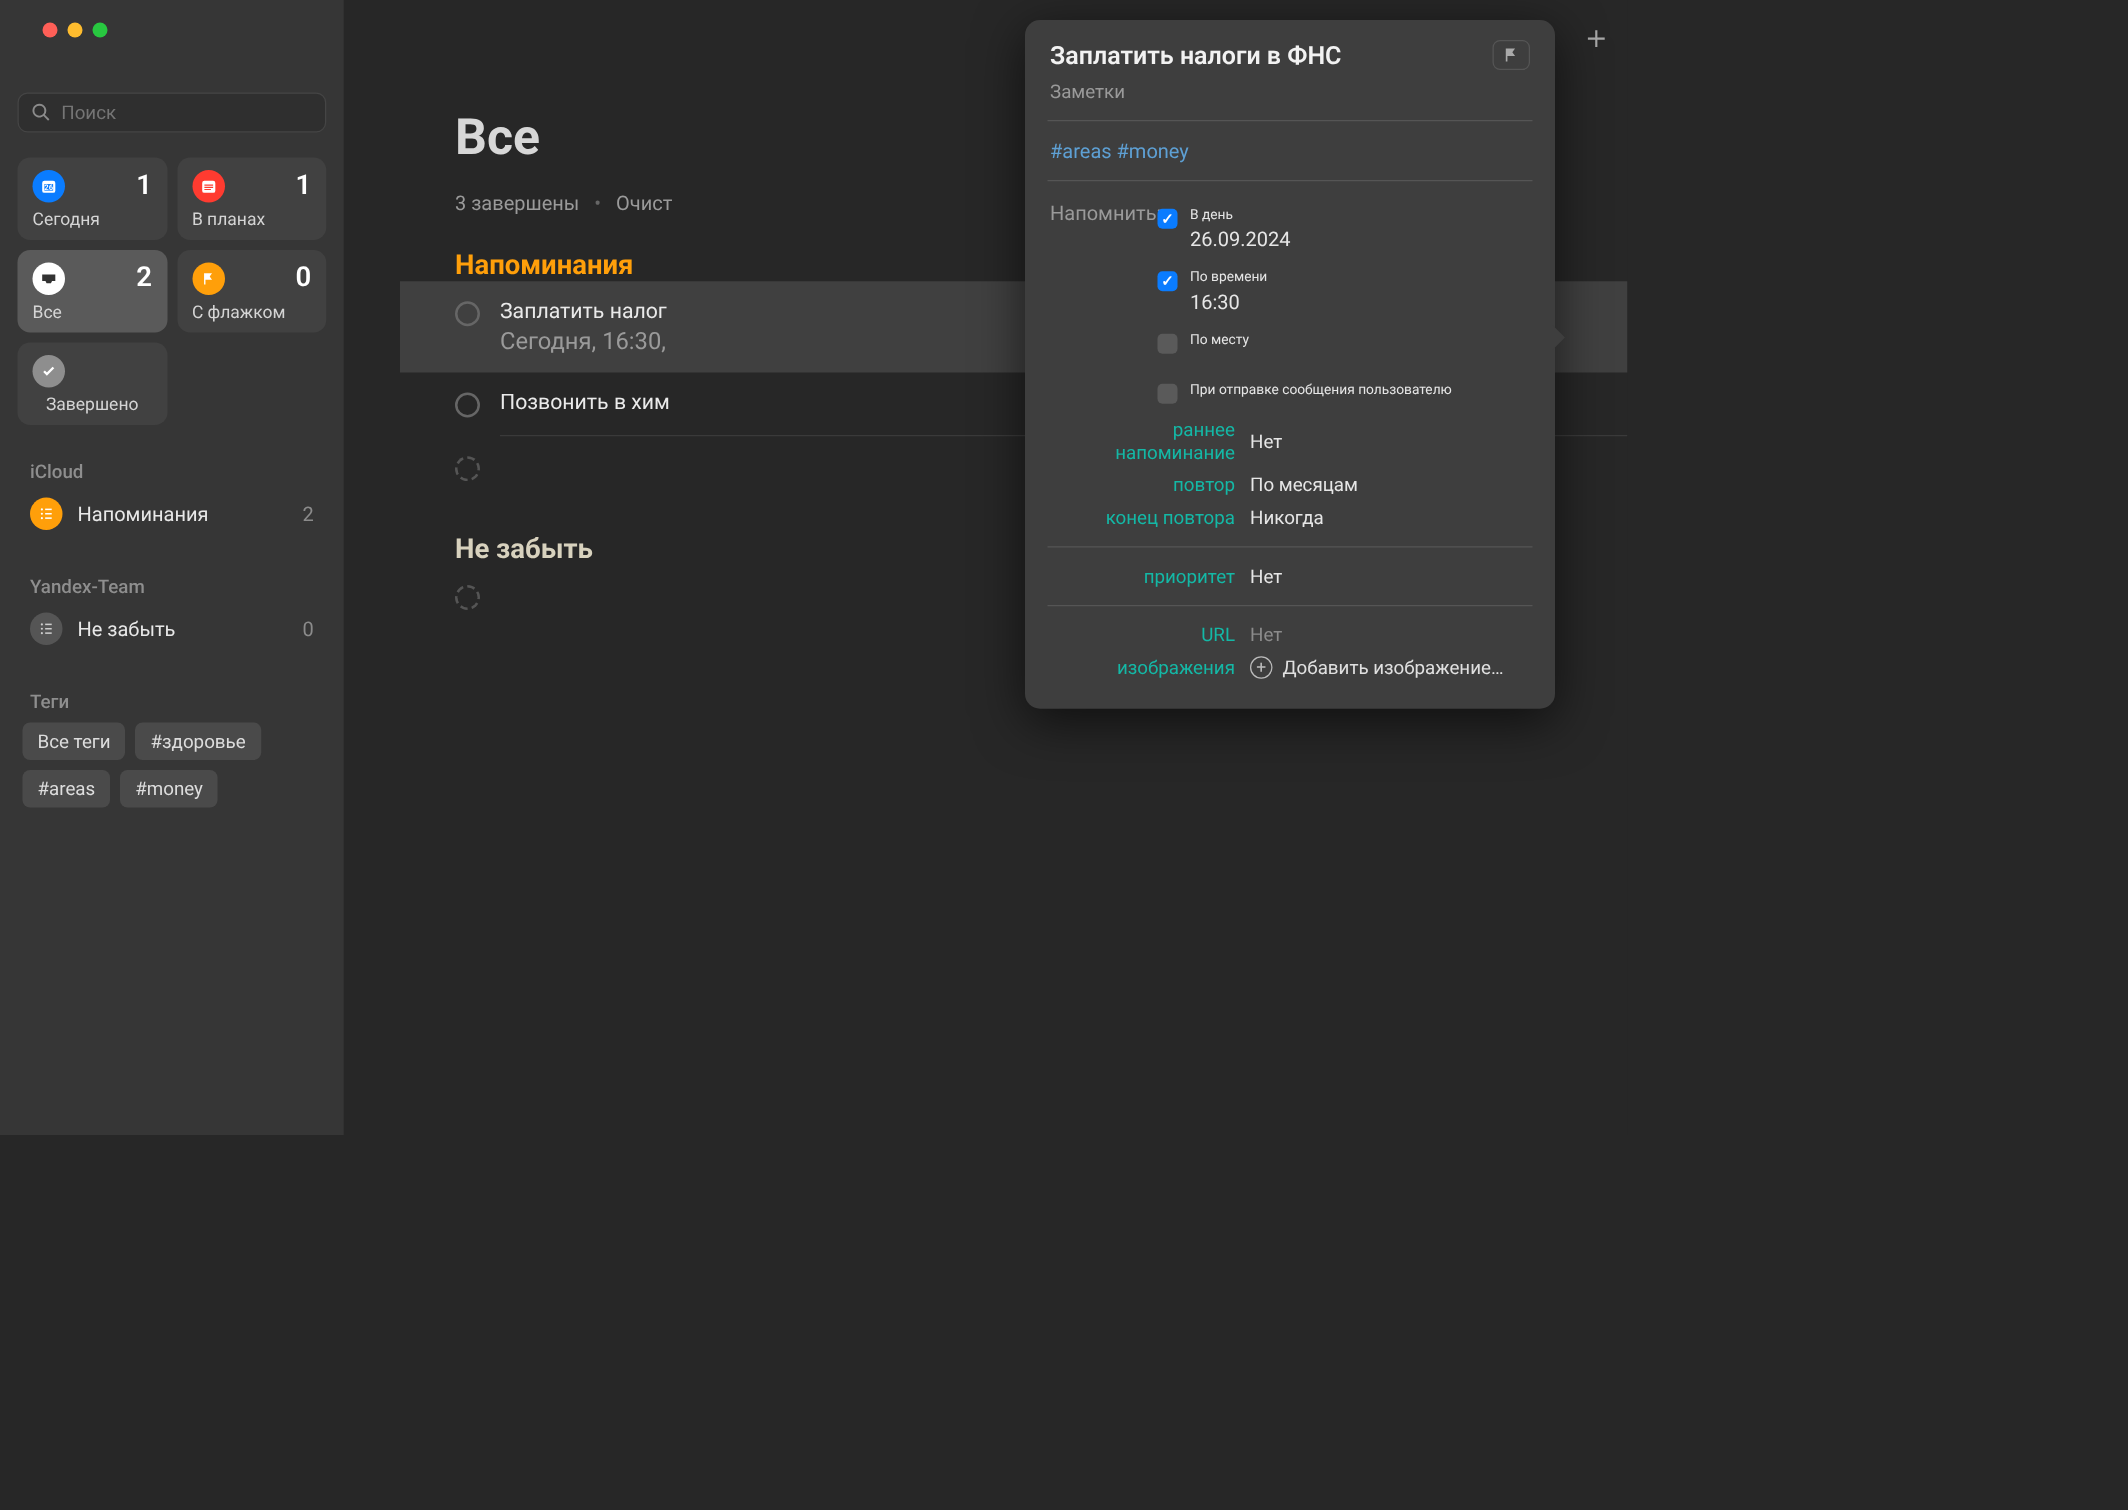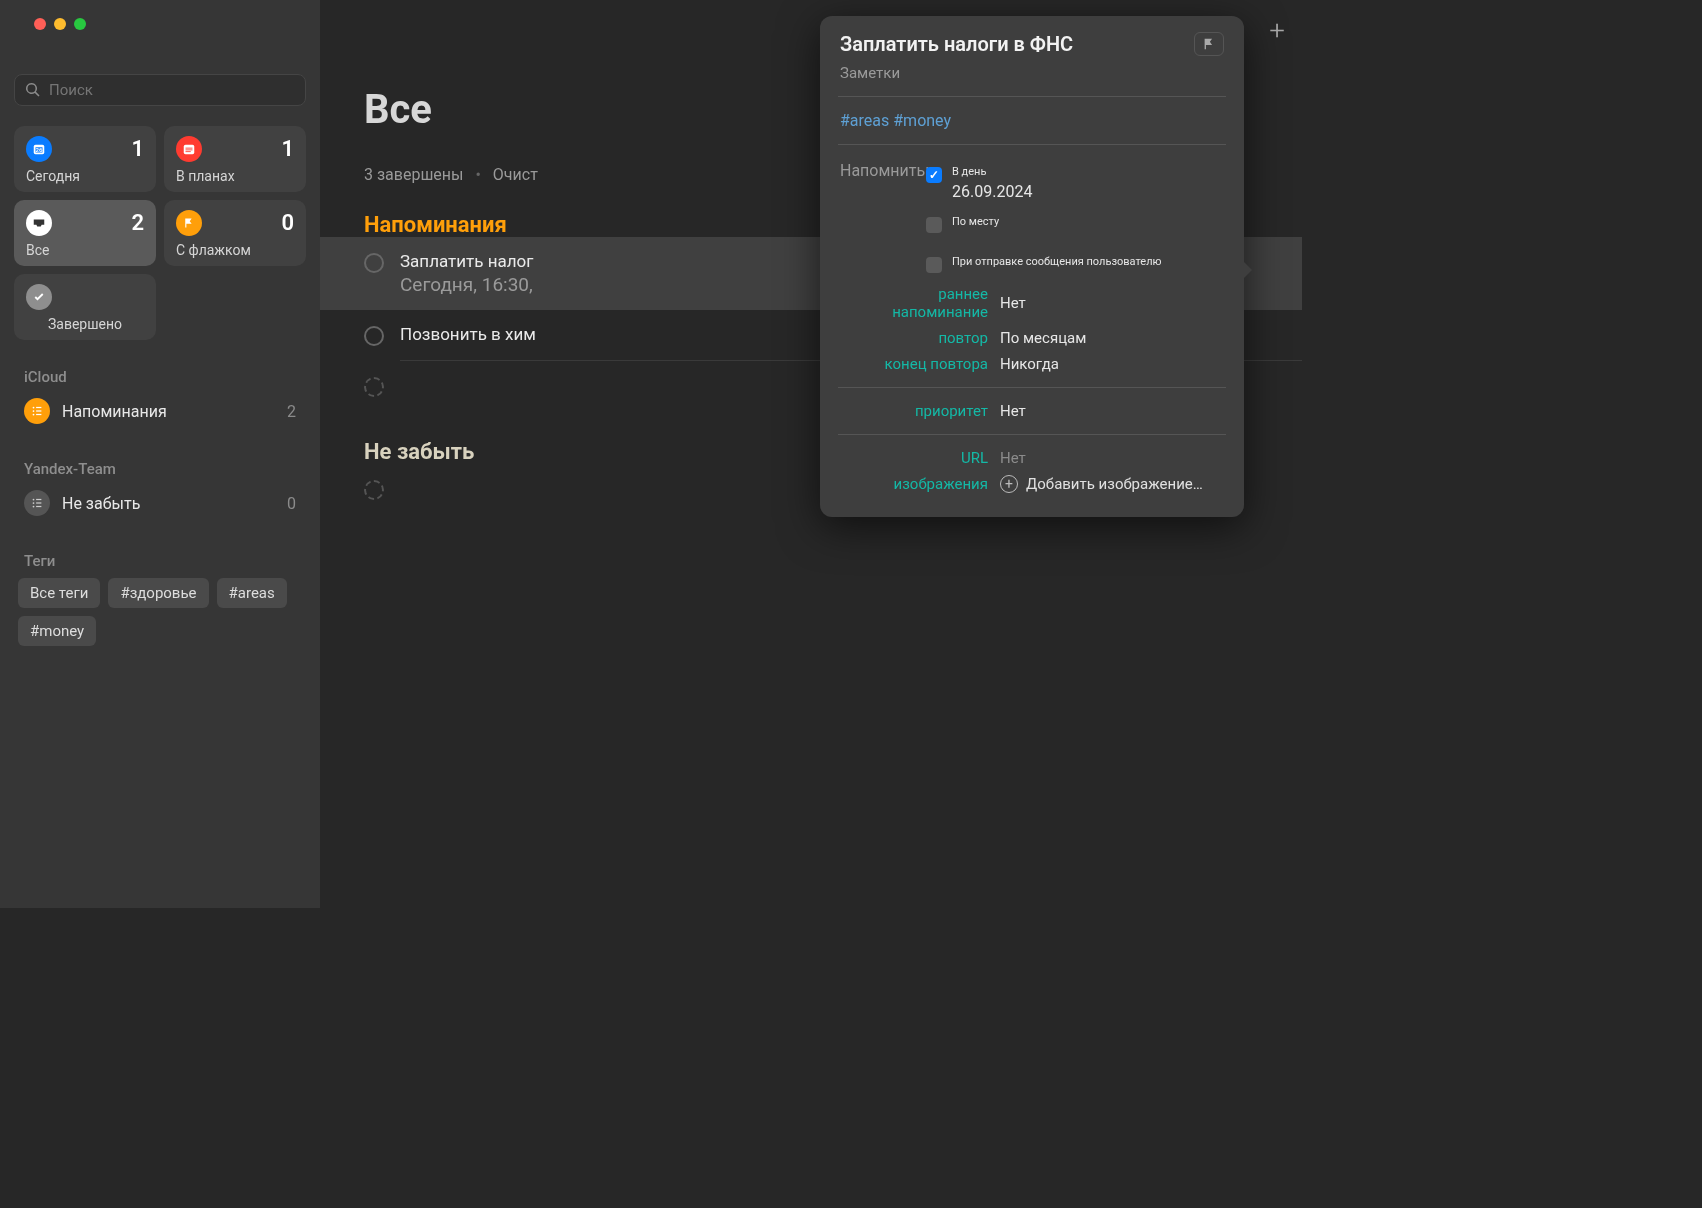--- a/index.html
+++ b/index.html
@@ -4,21 +4,21 @@
 <style>
   * { box-sizing: border-box; margin: 0; padding: 0; font-family: -apple-system, BlinkMacSystemFont, "Segoe UI", Roboto, sans-serif; }
   body { background: #272727; color: #e0e0e0; width: 1302px; height: 908px; overflow: hidden; position: relative; }
   
   .traffic { display: flex; gap: 8px; padding: 18px 0 0 20px; }
   .traffic span { width: 12px; height: 12px; border-radius: 50%; }
   .tl-close { background:#ff5f57; }
   .tl-min { background:#febc2e; }
   .tl-max { background:#28c840; }
 
-  .sidebar { position:absolute; left:0; top:0; bottom:0; width:320px; background:#363636; padding: 0 14px; }
+  .sidebar { position:absolute; left:0; top:0; bottom:0; width:275px; background:#363636; padding: 0 14px; }
   .search { margin-top: 44px; background:#2f2f2f; border-radius:8px; height:32px; display:flex; align-items:center; padding:0 10px; gap:8px; border:1px solid #454545;}
   .search svg { fill:#8b8b8b; width:16px; height:16px; }
   .search input { background:transparent; border:none; outline:none; color:#ccc; font-size:15px; flex:1; }
 
   .smart-grid { margin-top:20px; display:grid; grid-template-columns:1fr 1fr; gap:8px; }
   .smart-card { background:#414141; border-radius:10px; padding:10px 12px 8px 12px; cursor:pointer; }
   .smart-card.active { background:#5a5a5a; }
   .sc-top { display:flex; justify-content:space-between; align-items:flex-start; }
   .sc-icon { width:26px; height:26px; border-radius:50%; display:flex; align-items:center; justify-content:center; font-size:14px; }
   .sc-count { font-size:22px; font-weight:600; color:#fff; }
@@ -30,21 +30,21 @@
   .list-row .licon { width:26px; height:26px; border-radius:50%; display:flex; align-items:center; justify-content:center; margin-right:12px; }
   .list-row .lname { flex:1; font-size:16px; color:#e8e8e8; }
   .list-row .lcount { color:#8b8b8b; font-size:16px; }
 
   .tags { display:flex; flex-wrap:wrap; gap:8px; margin-top:8px; padding:0 4px;}
   .tag { background:#4a4a4a; border-radius:6px; padding:6px 12px; font-size:15px; color:#ddd; cursor:pointer; }
 
   .main { position:absolute; left:320px; top:0; right:0; bottom:0; background:#272727; }
   .main-header { padding: 86px 44px 0 44px; }
   .main-title { font-size:40px; font-weight:700; color:#d7d7d7; }
-  .subline { margin-top:32px; color:#9a9a9a; font-size:16px; }
+  .subline { margin-top:20px; color:#9a9a9a; font-size:16px; }
   .subline .dot { margin:0 8px; color:#666; }
 
   .list-section-title { margin:28px 0 0 44px; font-size:22px; font-weight:700; }
   .list-section-title.orange { color:#ff9f0a; }
   .list-section-title.yellow { color:#d8d2be; }
 
   .reminder-row { display:flex; align-items:flex-start; padding:14px 44px; position:relative; }
   .reminder-row.selected { background:#404040; }
   .reminder-row .rcheck { width:20px; height:20px; border-radius:50%; border:2px solid #666; margin-right:16px; flex-shrink:0; margin-top:2px; }
   .reminder-row .rcheck.dashed { border:2px dashed #555; }
@@ -257,20 +257,27 @@
       <div class="pop-label" style="padding-top:2px">Напомнить:</div>
       <div style="flex:1">
         <div class="pop-check-row">
           <span class="chk on"></span>
           <div class="pop-check-content">
             <span class="pop-check-label">В день</span>
             <span class="pop-check-sub">26.09.2024</span>
           </div>
         </div>
         <div class="pop-check-row" style="margin-top:14px">
+          <span class="chk on"></span>
+          <div class="pop-check-content">
+            <span class="pop-check-label">По времени</span>
+            <span class="pop-check-sub">16:30</span>
+          </div>
+        </div>
+        <div class="pop-check-row" style="margin-top:14px">
           <span class="chk off"></span>
           <span class="pop-check-label">По месту</span>
         </div>
         <div class="pop-check-row" style="margin-top:24px">
           <span class="chk off"></span>
           <span class="pop-check-label">При отправке сообщения пользователю</span>
         </div>
       </div>
     </div>
 

